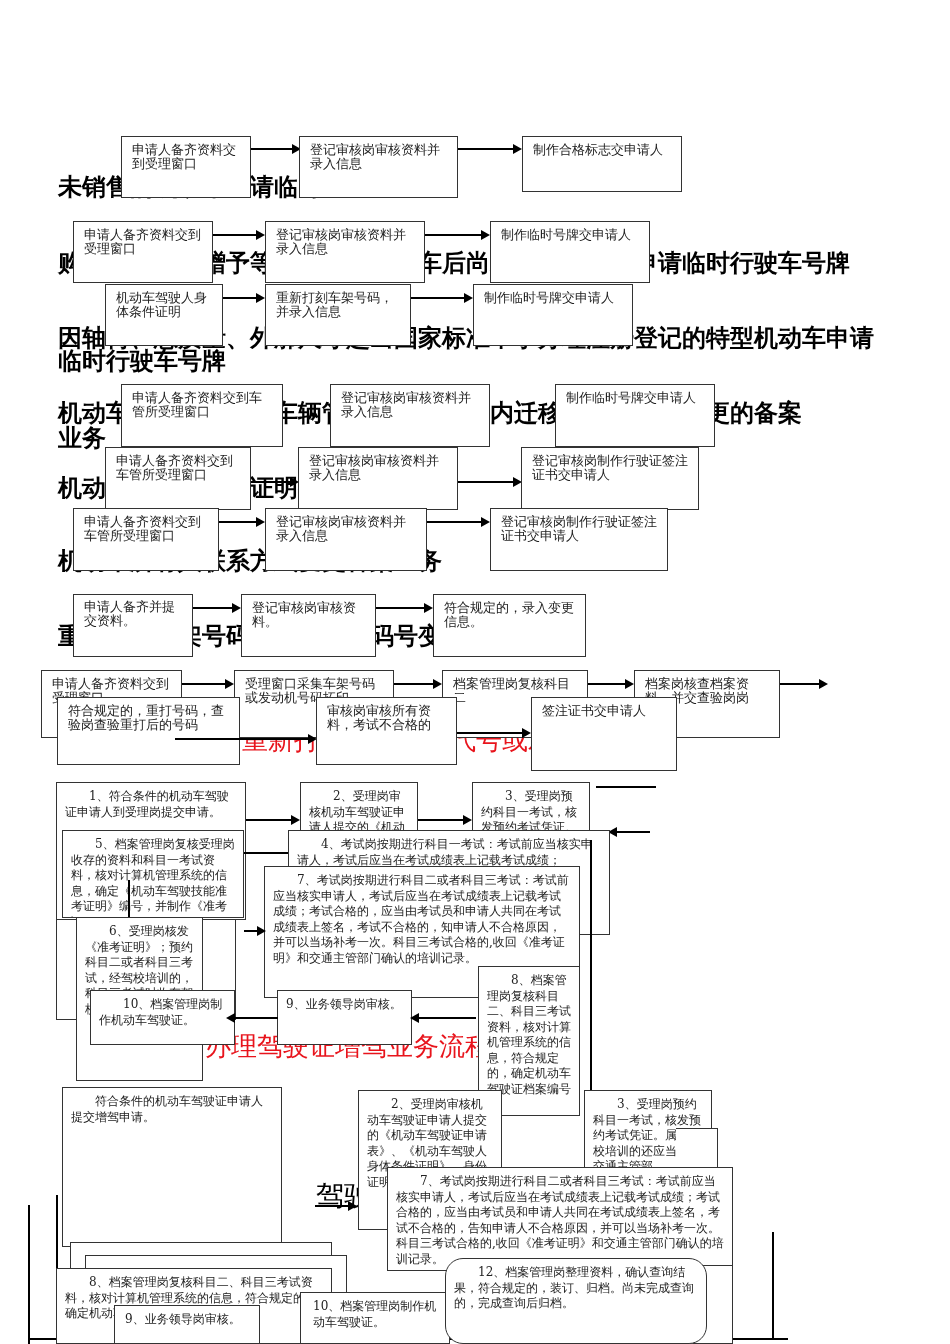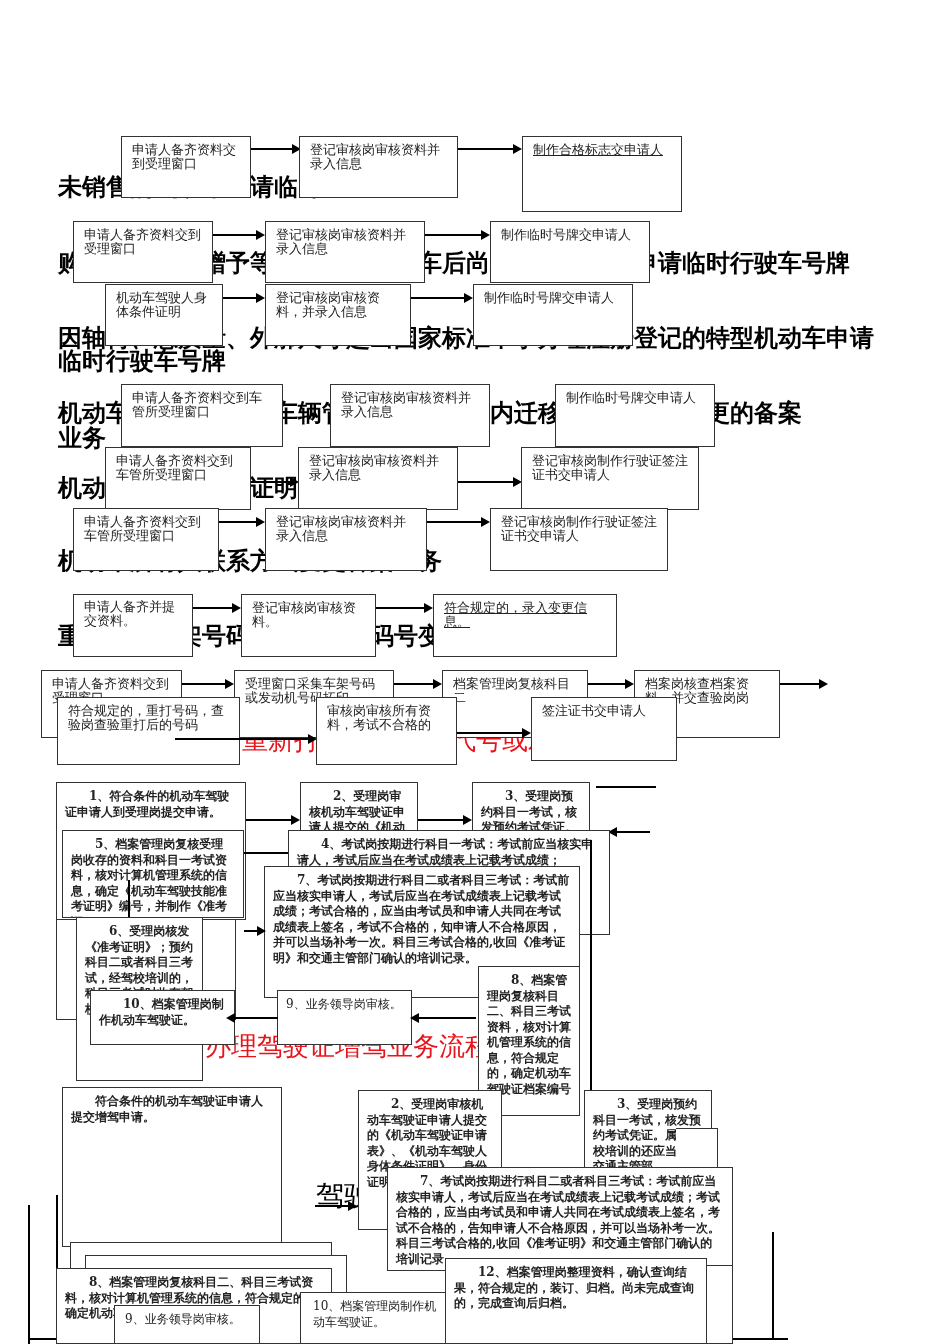--- a/index.html
+++ b/index.html
@@ -4,50 +4,50 @@
 <style>
   html, body { margin:0; padding:0; background:#ffffff; }
   body { width:950px; height:1344px; position:relative; overflow:hidden;
          font-family:"DejaVu Serif","Liberation Serif",serif; color:#111; }
   .h { position:absolute; font-family:"DejaVu Sans","Liberation Sans",sans-serif;
        font-weight:bold; font-size:24px; line-height:26px; color:#000; white-space:nowrap; }
   .red { color:#e8141c; font-weight:normal; font-size:26px; }
   .box { position:absolute; background:#fff; border:1.5px solid #333; box-sizing:border-box;
          font-size:13px; line-height:14px; padding:6px 10px; color:#222; overflow:hidden; }
   .box.sm { font-size:12px; line-height:15.5px; padding:6px 8px; }
-  .box .ind { text-indent:2em; display:block;font-weight:bold; }
+  .box .ind { text-indent:2em; display:block; }
   .arr { position:absolute; height:1.5px; background:#000; }
   .arr::after { content:""; position:absolute; right:-2px; top:-4.5px;
                 border-left:9px solid #000; border-top:5px solid transparent; border-bottom:5px solid transparent; }
   .arr.l::after { right:auto; left:-2px; border-left:none; border-right:9px solid #000; }
   .vline { position:absolute; width:1.5px; background:#000; }
   .hline { position:absolute; height:1.5px; background:#000; }
 </style>
 </head>
 <body>
 
 <div class="h" style="left:58px;top:174px;">未销售的机动车申请临时</div>
 <div class="box" style="left:121px;top:136px;width:130px;height:62px;">申请人备齐资料交到受理窗口</div>
 <div class="arr" style="left:251px;top:148px;width:48px;"></div>
 <div class="box" style="left:299px;top:136px;width:159px;height:62px;">登记审核岗审核资料并录入信息</div>
 <div class="arr" style="left:458px;top:148px;width:62px;"></div>
-<div class="box" style="left:522px;top:136px;width:160px;height:76px;text-decoration:underline;">制作合格标志交申请人</div>
+<div class="box" style="left:522px;top:136px;width:160px;height:56px;">制作合格标志交申请人</div>
 
 <div class="h" style="left:58px;top:250px;">购买、调拨、赠予等方式获得机动车后尚未注册登记的申请临时行驶车号牌</div>
 <div class="box" style="left:73px;top:221px;width:140px;height:62px;">申请人备齐资料交到受理窗口</div>
 <div class="arr" style="left:213px;top:234px;width:50px;"></div>
 <div class="box" style="left:265px;top:221px;width:160px;height:62px;">登记审核岗审核资料并录入信息</div>
 <div class="arr" style="left:425px;top:234px;width:63px;"></div>
 <div class="box" style="left:490px;top:221px;width:160px;height:62px;">制作临时号牌交申请人</div>
 
 <div class="h" style="left:58px;top:325px;">因轴荷、总质量、外廓尺寸超出国家标准不予办理注册登记的特型机动车申请</div>
 <div class="h" style="left:58px;top:350px;font-family:Liberation Mono, monospace;">临时行驶车号牌</div>
 <div class="box" style="left:105px;top:284px;width:118px;height:62px;">机动车驾驶人身体条件证明</div>
 <div class="arr" style="left:223px;top:297px;width:40px;"></div>
-<div class="box" style="left:265px;top:284px;width:146px;height:62px;">登记审核岗审核资料，并录入信息</div>
+<div class="box" style="left:265px;top:284px;width:146px;height:62px;">重新打刻车架号码，并录入信息</div>
 <div class="arr" style="left:411px;top:297px;width:60px;"></div>
 <div class="box" style="left:473px;top:284px;width:160px;height:62px;">制作临时号牌交申请人</div>
 
 <div class="h" style="left:58px;top:400px;">机动车所有人住址在车辆管理所管辖区域内迁移（或名称）变更的备案</div>
 <div class="h" style="left:58px;top:425px;">业务</div>
 <div class="box" style="left:121px;top:384px;width:162px;height:63px;">申请人备齐资料交到车管所受理窗口</div>
 <div class="box" style="left:330px;top:384px;width:160px;height:63px;">登记审核岗审核资料并录入信息</div>
 <div class="box" style="left:555px;top:384px;width:160px;height:63px;">制作临时号牌交申请人</div>
 
 <div class="h" style="left:58px;top:475px;">机动车所有人住址证明变更备案业务</div>
@@ -62,37 +62,37 @@
 <div class="arr" style="left:219px;top:521px;width:44px;"></div>
 <div class="box" style="left:265px;top:508px;width:162px;height:63px;">登记审核岗审核资料并录入信息</div>
 <div class="arr" style="left:427px;top:521px;width:61px;"></div>
 <div class="box" style="left:490px;top:508px;width:178px;height:63px;">登记审核岗制作行驶证签注证书交申请人</div>
 
 <div class="h" style="left:58px;top:623px;">重新打刻车架号码、发动机号码号变更</div>
 <div class="box" style="left:73px;top:594px;width:120px;height:63px;font-family:Liberation Mono, monospace;">申请人备齐并提交资料。</div>
 <div class="arr" style="left:193px;top:607px;width:46px;"></div>
 <div class="box" style="left:241px;top:594px;width:135px;height:63px;">登记审核岗审核资料。</div>
 <div class="arr" style="left:376px;top:607px;width:55px;"></div>
-<div class="box" style="left:433px;top:594px;width:184px;height:63px;text-decoration:underline;">符合规定的，录入变更信息。</div>
+<div class="box" style="left:433px;top:594px;width:153px;height:63px;">符合规定的，录入变更信息。</div>
 
 <div class="h red" style="left:190px;top:727px;">申请重新打刻车辆识别代号或发动机号码</div>
 <div class="box" style="left:41px;top:670px;width:141px;height:68px;">申请人备齐资料交到受理窗口</div>
 <div class="arr" style="left:182px;top:683px;width:50px;"></div>
 <div class="box" style="left:234px;top:670px;width:160px;height:68px;">受理窗口采集车架号码或发动机号码拓印</div>
 <div class="arr" style="left:394px;top:683px;width:46px;"></div>
 <div class="box" style="left:442px;top:670px;width:146px;height:68px;">档案管理岗复核科目二</div>
 <div class="arr" style="left:588px;top:683px;width:44px;"></div>
 <div class="box" style="left:634px;top:670px;width:146px;height:68px;">档案岗核查档案资料，并交查验岗岗</div>
 <div class="arr" style="left:780px;top:683px;width:46px;"></div>
 
 <div class="box" style="left:57px;top:697px;width:183px;height:68px;">符合规定的，重打号码，查验岗查验重打后的号码</div>
 <div class="arr" style="left:175px;top:738px;width:140px;"></div>
 <div class="box" style="left:316px;top:697px;width:141px;height:68px;">审核岗审核所有资料，考试不合格的</div>
 <div class="arr" style="left:457px;top:732px;width:72px;"></div>
-<div class="box" style="left:531px;top:697px;width:146px;height:64px;">签注证书交申请人</div>
+<div class="box" style="left:531px;top:697px;width:146px;height:74px;">签注证书交申请人</div>
 
 <div class="h red" style="left:205px;top:1033px;">办理驾驶证增驾业务流程图</div>
 
 <div class="box sm" style="left:56px;top:782px;width:190px;height:138px;">
   <span class="ind">1、符合条件的机动车驾驶证申请人到受理岗提交申请。</span>
 </div>
 <div class="box sm" style="left:56px;top:920px;width:180px;height:100px;border-top:none;"></div>
 <div class="arr" style="left:246px;top:819px;width:52px;"></div>
 <div class="box sm" style="left:300px;top:782px;width:118px;height:60px;">
   <span class="ind">2、受理岗审核机动车驾驶证申请人提交的《机动车驾驶证申请表》</span>
@@ -166,15 +166,15 @@
 
 <div class="box sm" style="left:70px;top:1242px;width:262px;height:60px;"></div>
 <div class="box sm" style="left:85px;top:1255px;width:262px;height:60px;"></div>
 
 <div class="box sm" style="left:56px;top:1268px;width:276px;height:76px;">
   <span class="ind">8、档案管理岗复核科目二、科目三考试资料，核对计算机管理系统的信息，符合规定的，确定机动车驾驶证档案编号</span>
 </div>
 <div class="box sm" style="left:114px;top:1305px;width:146px;height:39px;padding-left:10px;">9、业务领导岗审核。</div>
 <div class="box sm" style="left:300px;top:1292px;width:150px;height:52px;padding-left:12px;">10、档案管理岗制作机动车驾驶证。</div>
 
-<div class="box sm" style="left:445px;top:1258px;width:262px;height:86px;">
+<div class="box sm" style="left:445px;top:1258px;width:262px;height:86px;border-radius:18px;">
   <span class="ind">12、档案管理岗整理资料，确认查询结果，符合规定的，装订、归档。尚未完成查询的，完成查询后归档。</span>
 </div>
 
 </body></html>

